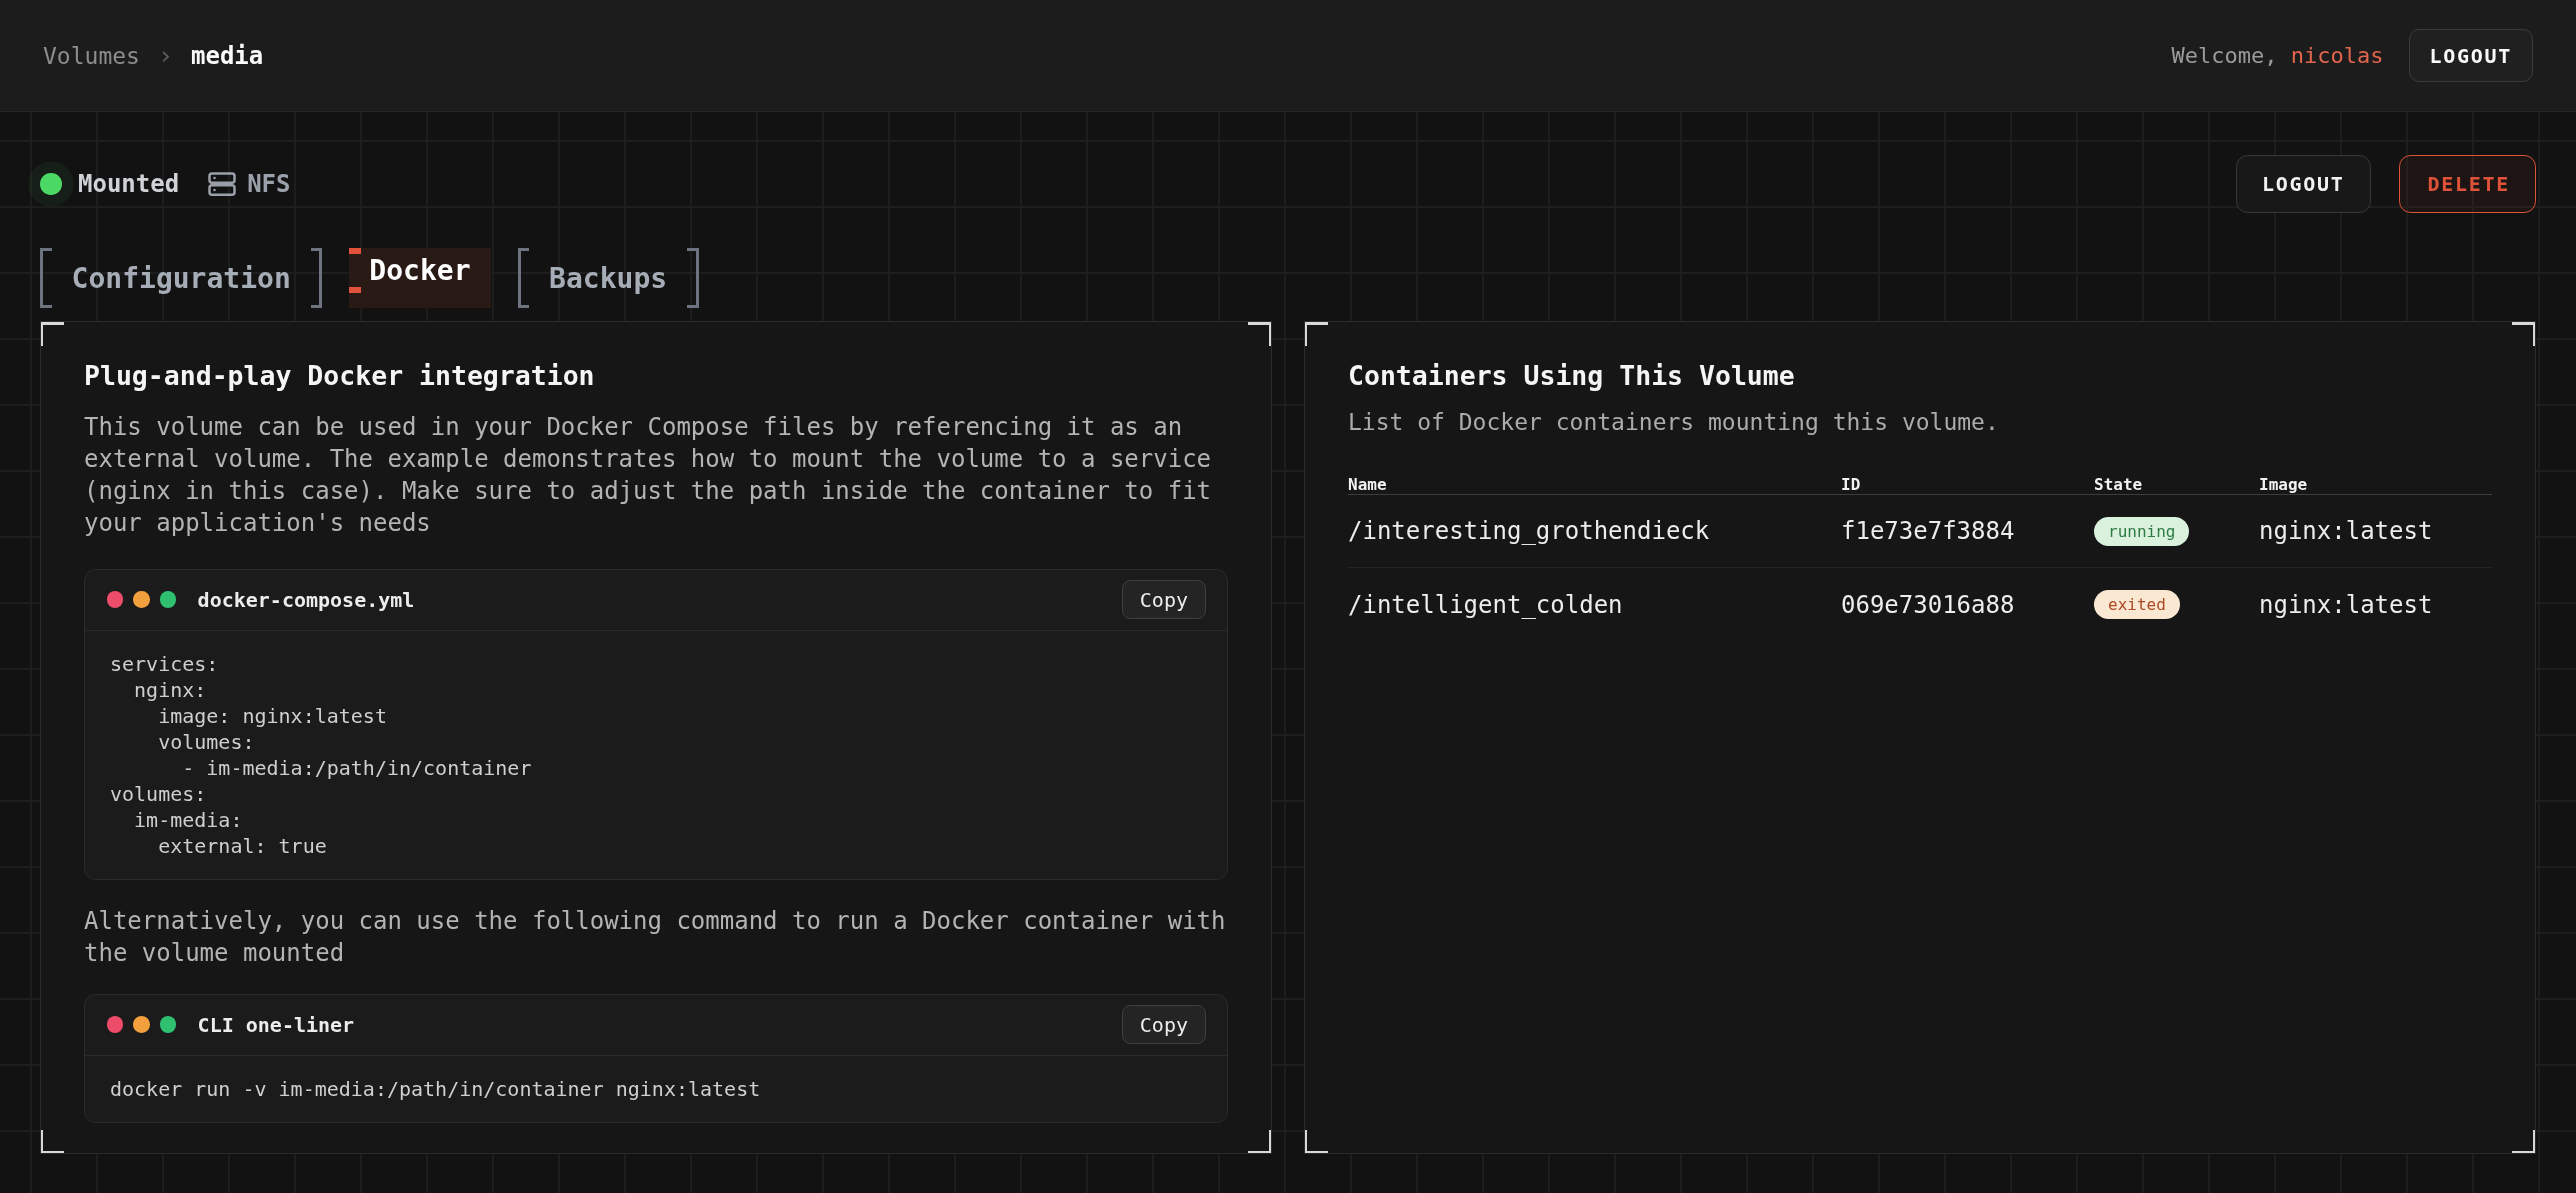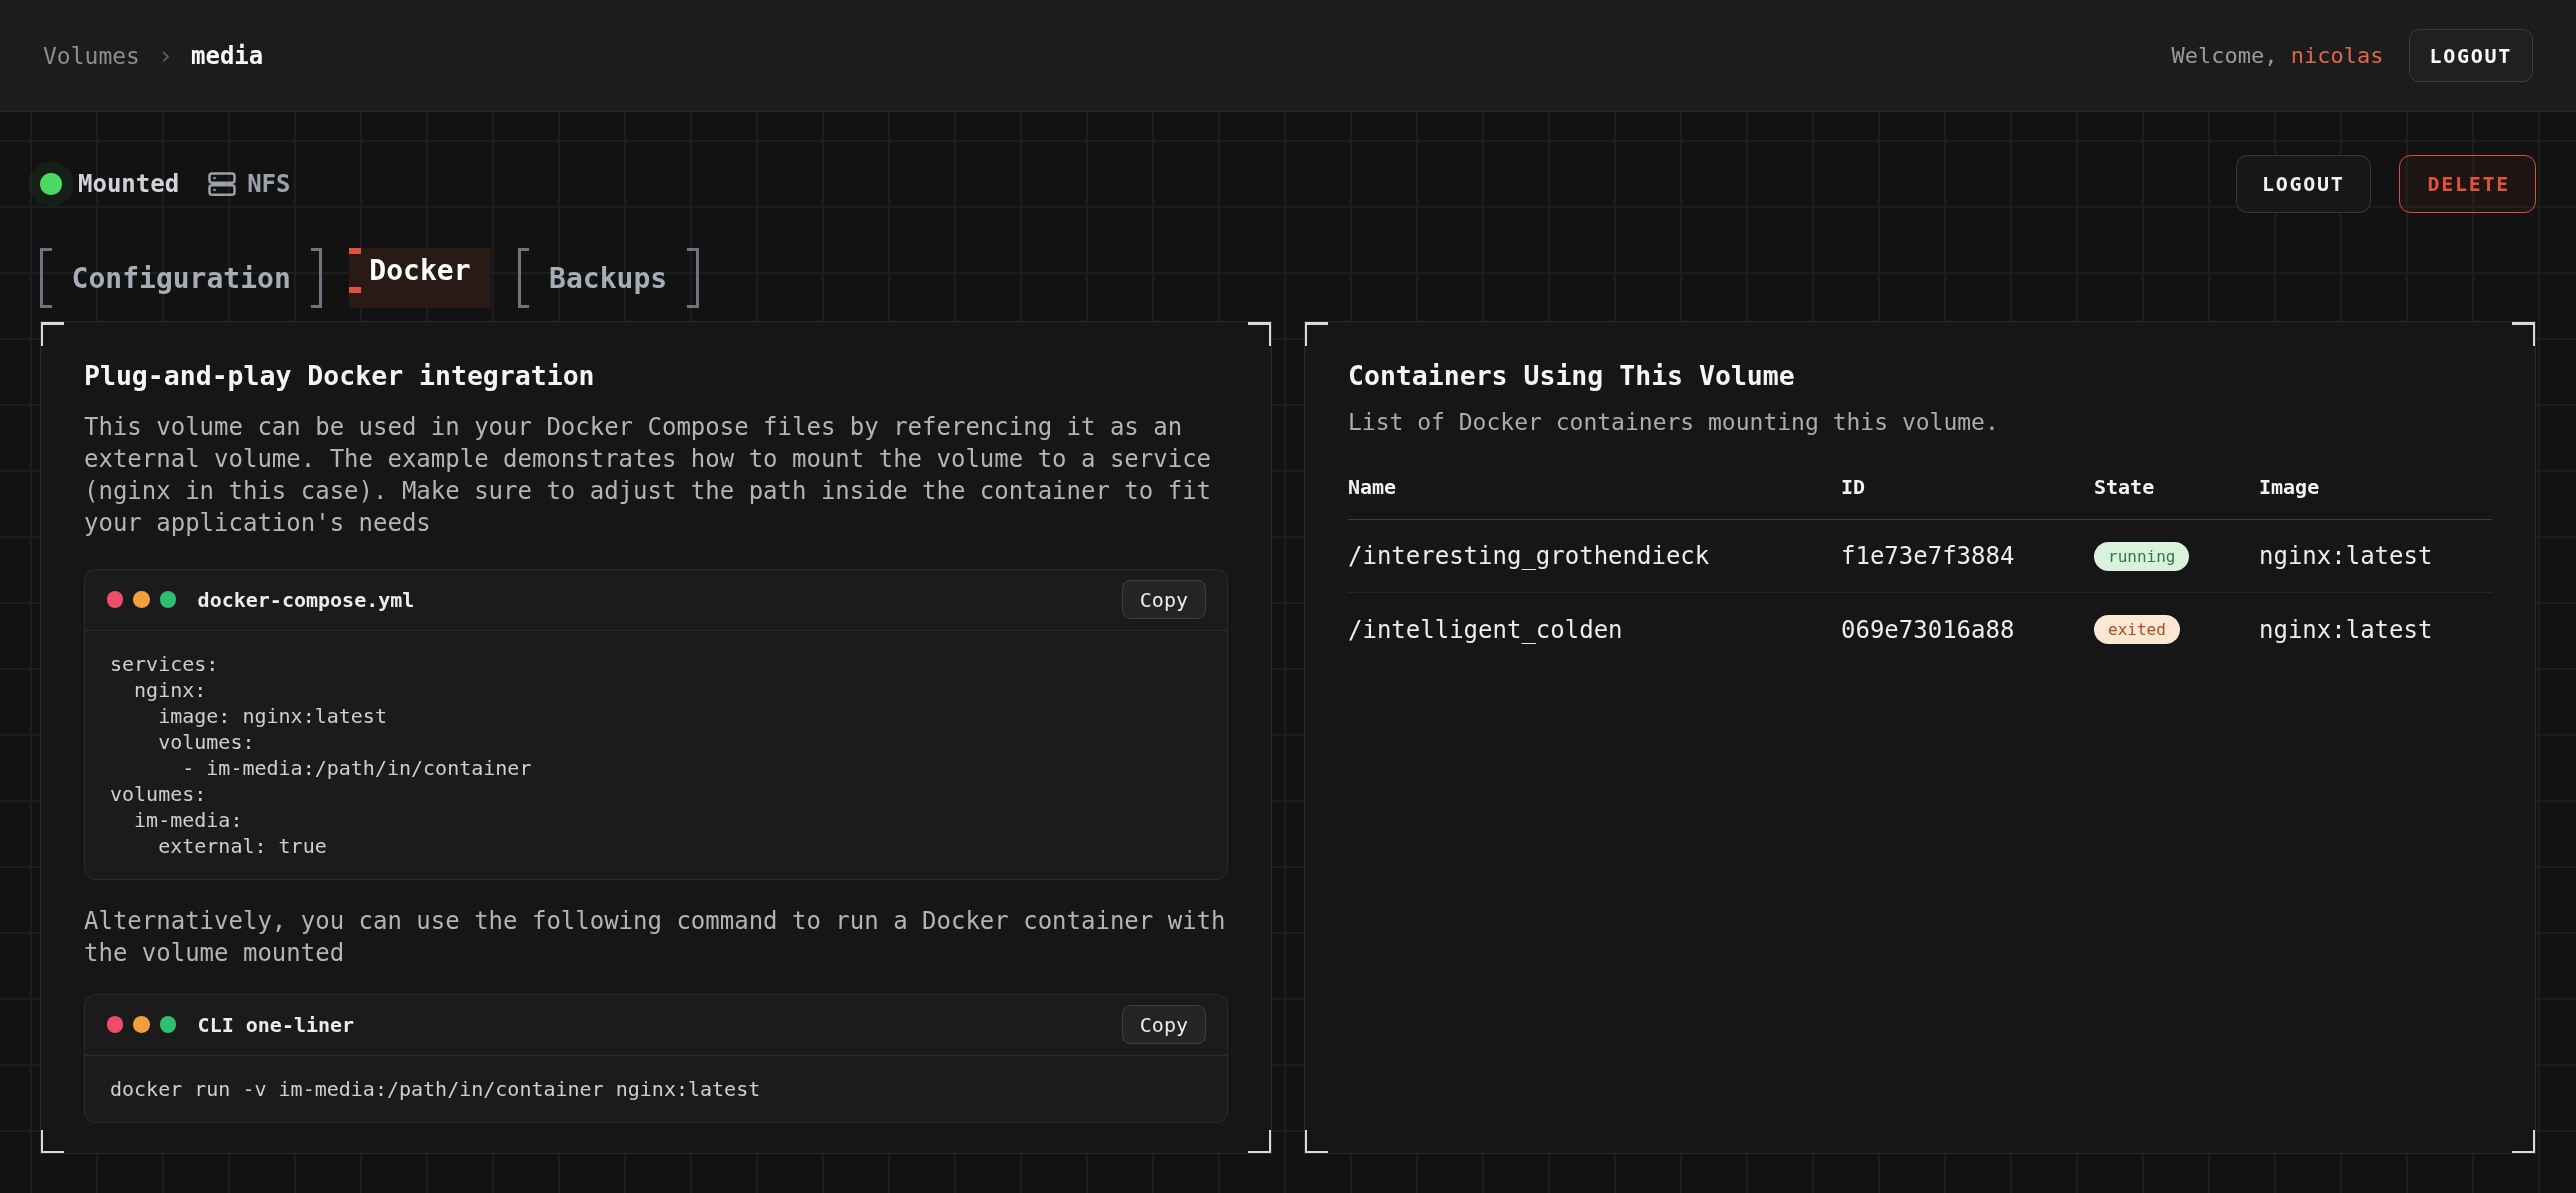--- a/index.html
+++ b/index.html
@@ -103,21 +103,21 @@
     font-size:20px; line-height:26px; color:#cfcfcf; white-space:pre;
     font-family:inherit;
   }
   .cli-intro { margin-top:25px; font-size:24px; line-height:32px; color:#b4b4b4; }
   .code-block.cli { margin-top:25px; }
 
   
   .panel-subtitle { margin-top:15px; font-size:23px; color:#acacac; }
   .containers-table { margin-top:40px; }
   .t-head, .t-row { display:grid; grid-template-columns:493px 253px 165px 1fr; align-items:center; }
-  .t-head { padding-bottom:20px; border-bottom:1.7px solid #3c3c3c; font-size:20px; font-weight:bold; color:#f2f2f2; }
+  .t-head { border-bottom:1.7px solid #3c3c3c; font-size:16px; font-weight:bold; color:#f2f2f2; }
   .t-row { height:73px; font-size:24px; color:#ededed; border-bottom:1.7px solid #242424; }
   .t-row:last-child { border-bottom:none; }
   .badge {
     display:inline-block; justify-self:start;
     padding:5px 14px; border-radius:826px; font-size:16px; font-weight:normal;
   }
   .badge.running { background:#d9f1dd; color:#2e7b44; }
   .badge.exited  { background:#fae8d2; color:#ac4a26; }
 </style>
 </head>

